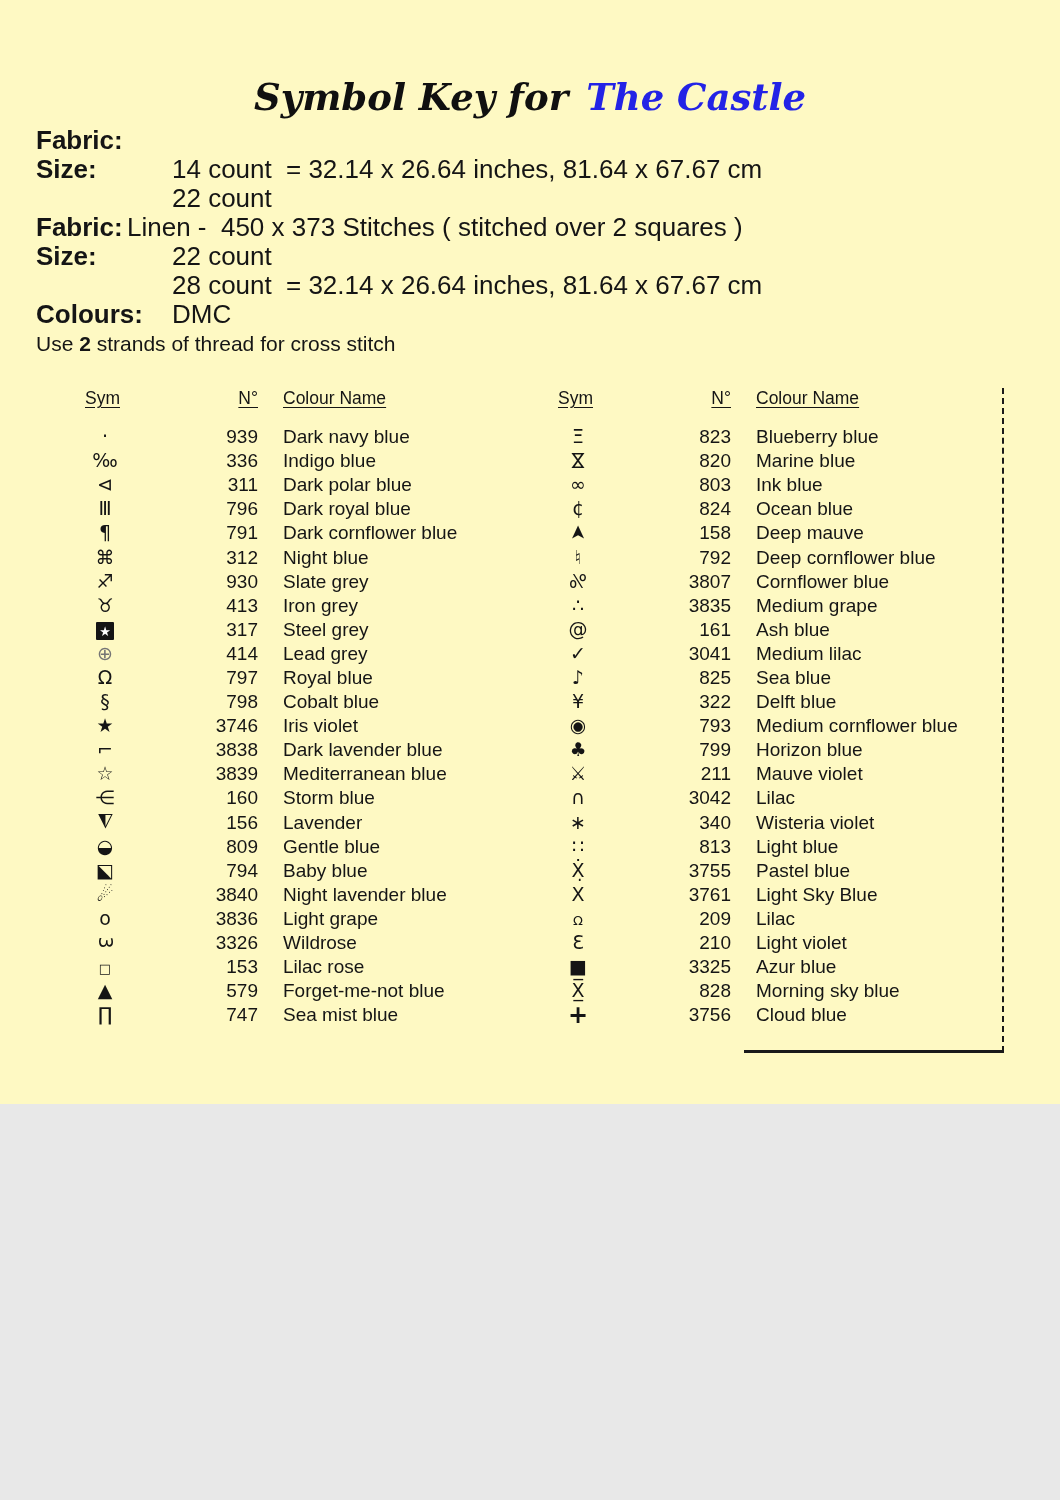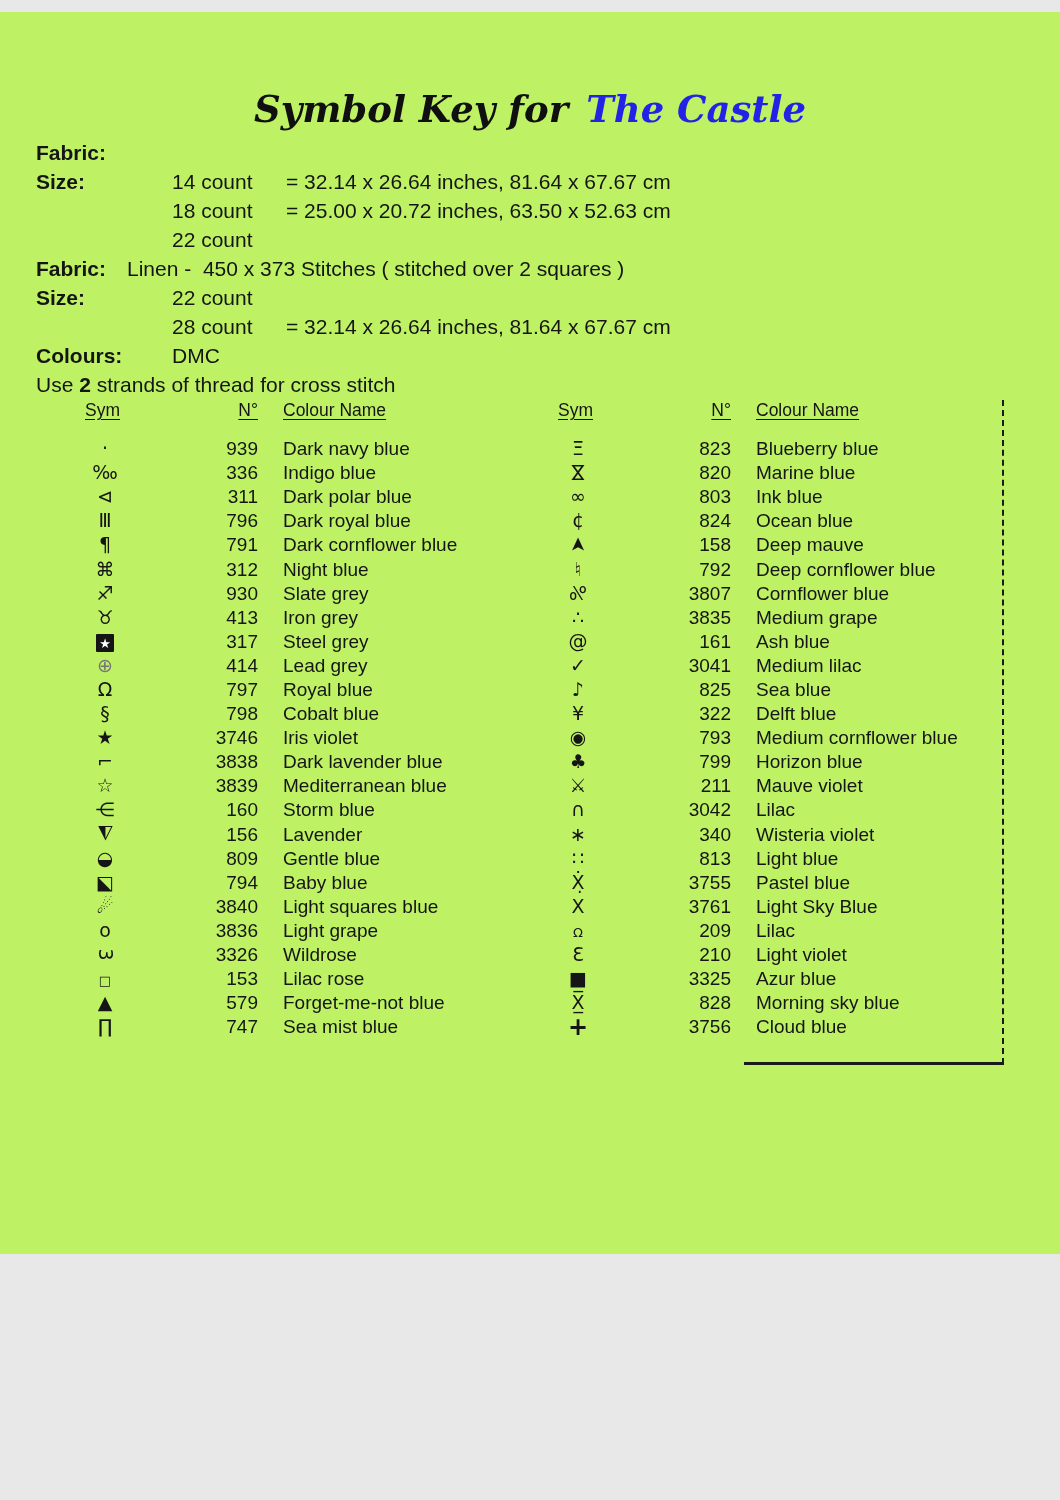--- a/index.html
+++ b/index.html
@@ -1,28 +1,28 @@
 <!DOCTYPE html>
 <html><head>
 <meta charset="utf-8">
 <style>
   html,body{margin:0;padding:0;background:#e8e8e8;}
   .page{
-    position:relative;width:1060px;height:1242px;margin:12px auto;background:#bef264;
+    position:relative;width:1060px;height:1104px;margin:0 auto;background:#fef9c3;
     font-family:"Liberation Sans",sans-serif;color:#151515;overflow:hidden;
   }
   
   .title{
     padding-top:72px;text-align:center;
     font-family:"DejaVu Serif",serif;font-style:italic;font-weight:bold;
     font-size:37px;line-height:50px;color:#101010;white-space:pre;
   }
   .title-name{margin-left:18px;}
   
-  .specs{margin:4px 0 0 36px;font-size:21px;line-height:29px;}
+  .specs{margin:4px 0 0 36px;font-size:26px;line-height:29px;}
   .spec-row{display:flex;}
   .spec-label{font-weight:bold;width:91px;flex:none;}
   .spec-count{flex:none;width:114px;margin-left:45px;white-space:pre;}
   .spec-dims{white-space:pre;}
   .spec-text{white-space:pre;}
   .spec-text.indent{margin-left:45px;}
   .strands{margin:0 0 0 36px;font-size:21px;line-height:29px;}
   .strands b{font-weight:bold;}
   
   .key-col{position:absolute;top:388px;}
@@ -58,25 +58,20 @@
       <div class="spec-row">
         <span class="spec-label">Fabric:</span>
       </div>
       <div class="spec-row">
         <span class="spec-label">Size:</span>
         <span class="spec-count">14 count</span>
         <span class="spec-dims">= 32.14 x 26.64 inches, 81.64 x 67.67 cm</span>
       </div>
       <div class="spec-row">
         <span class="spec-label"></span>
-        <span class="spec-count">18 count</span>
-        <span class="spec-dims">= 25.00 x 20.72 inches, 63.50 x 52.63 cm</span>
-      </div>
-      <div class="spec-row">
-        <span class="spec-label"></span>
         <span class="spec-count">22 count</span>
       </div>
       <div class="spec-row">
         <span class="spec-label">Fabric:</span>
         <span class="spec-text">Linen -  450 x 373 Stitches ( stitched over 2 squares )</span>
       </div>
       <div class="spec-row">
         <span class="spec-label">Size:</span>
         <span class="spec-count">22 count</span>
       </div>
@@ -192,21 +187,21 @@
             <span class="kc-name">Gentle blue</span>
           </div>
           <div class="key-row">
             <span class="kc-sym"><span class="glyph flipx">◪</span></span>
             <span class="kc-num">794</span>
             <span class="kc-name">Baby blue</span>
           </div>
           <div class="key-row">
             <span class="kc-sym"><span class="glyph">☄</span></span>
             <span class="kc-num">3840</span>
-            <span class="kc-name">Light squares blue</span>
+            <span class="kc-name">Night lavender blue</span>
           </div>
           <div class="key-row">
             <span class="kc-sym"><span class="glyph">o</span></span>
             <span class="kc-num">3836</span>
             <span class="kc-name">Light grape</span>
           </div>
           <div class="key-row">
             <span class="kc-sym"><span class="glyph rot90">3</span></span>
             <span class="kc-num">3326</span>
             <span class="kc-name">Wildrose</span>

